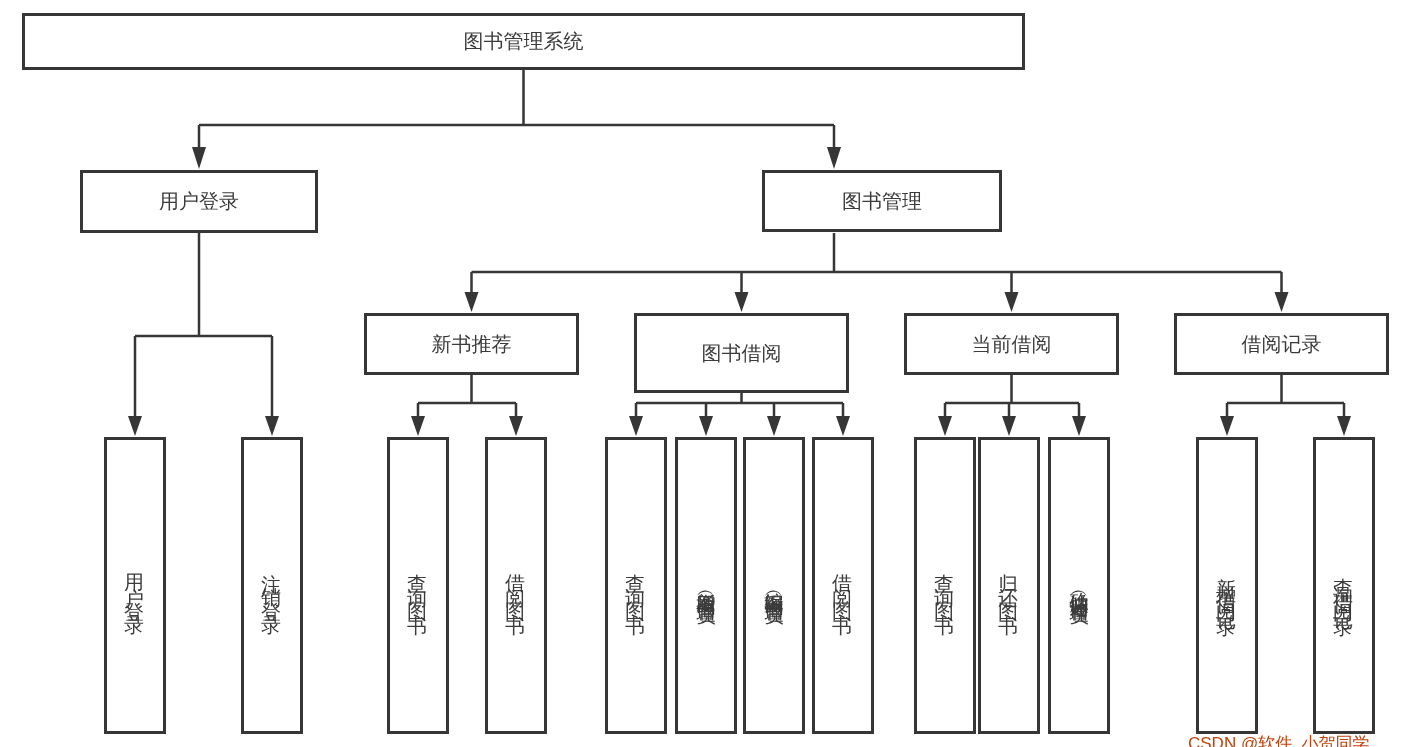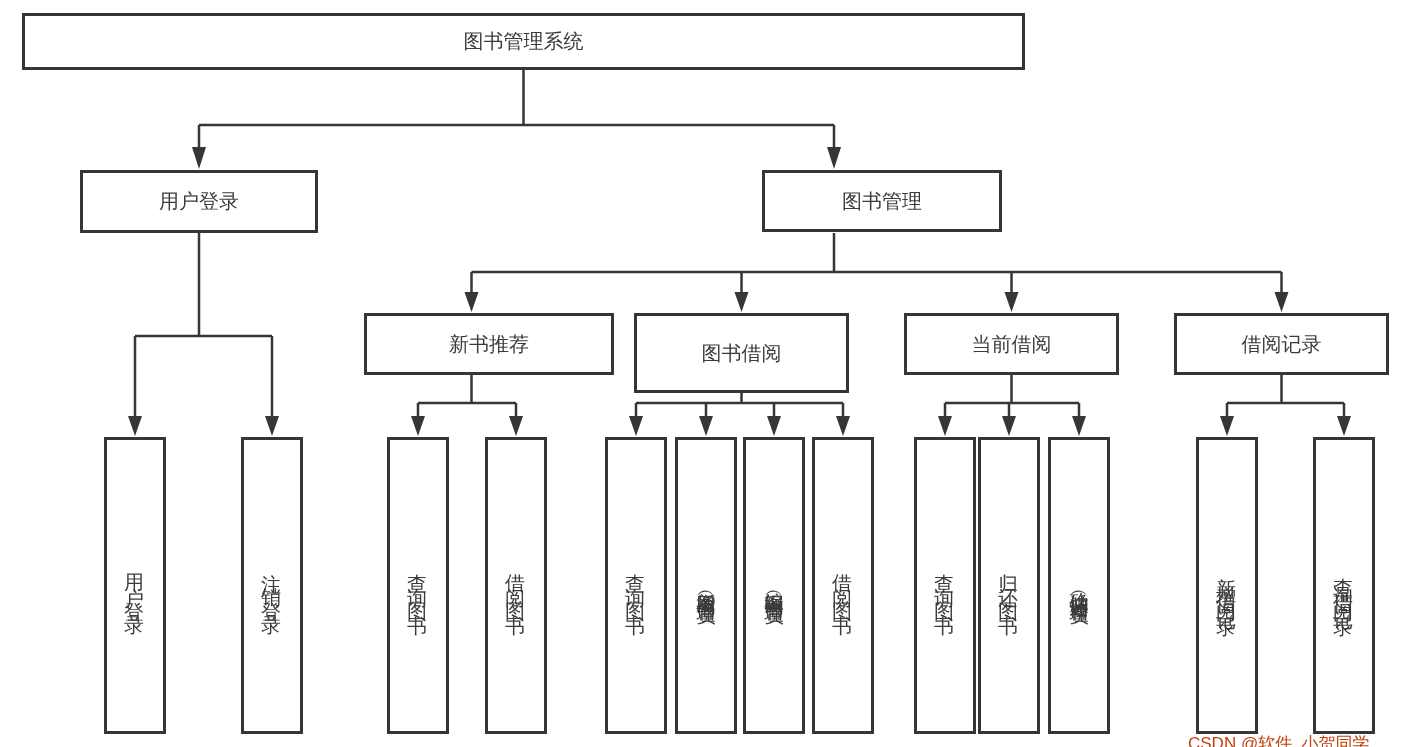--- a/index.html
+++ b/index.html
@@ -98,21 +98,21 @@
     <span>图书管理系统</span>
   </div>
 
   <div class="box" style="left:80px; top:170px; width:238px; height:63px;">
     <span>用户登录</span>
   </div>
   <div class="box" style="left:746px; top:170px; width:240px; height:62px;margin-left:16px;">
     <span>图书管理</span>
   </div>
 
-  <div class="box" style="left:364px; top:313px; width:250px; height:62px;">
+  <div class="box" style="left:364px; top:313px; width:215px; height:62px;">
     <span>新书推荐</span>
   </div>
   <div class="box" style="left:634px; top:313px; width:215px; height:80px;">
     <span>图书借阅</span>
   </div>
   <div class="box" style="left:904px; top:313px; width:215px; height:62px;text-align:center;">
     <span>当前借阅</span>
   </div>
   <div class="box" style="left:1174px; top:313px; width:215px; height:62px;">
     <span>借阅记录</span>

